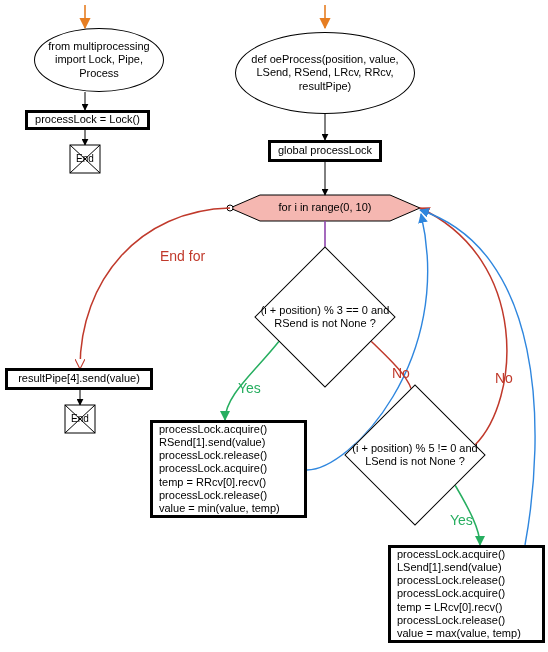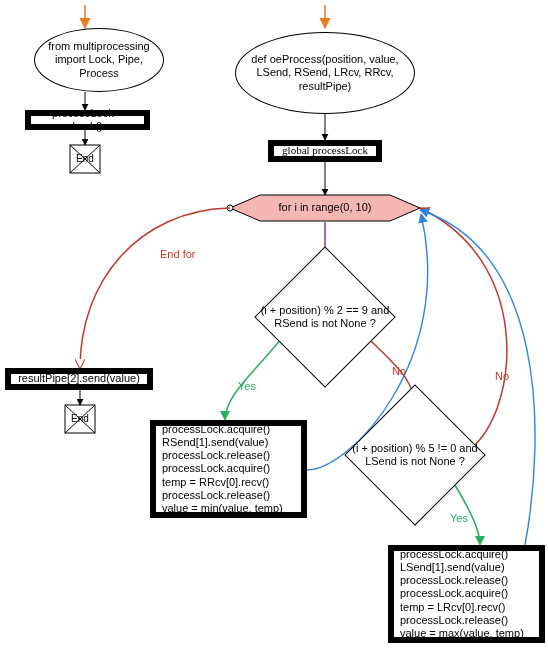--- a/index.html
+++ b/index.html
@@ -32,21 +32,21 @@
     justify-content: center;
     line-height: 1.2;
     padding: 4px 6px;
   }
   .ellipse {
     border: 1px solid #000;
     border-radius: 50%;
     background: #fff;
   }
   .rect {
-    border: 6px solid #000000;
+    border: 3px solid #000000;
     background: #fff;
     text-align: left;
     justify-content: flex-start;
   }
   .rect-center { justify-content: center; text-align:center; }
   .diamond {
     
   }
   .diamond .shape {
     position:absolute;
@@ -63,21 +63,21 @@
   }
   .hex {
     position: absolute;
     display:flex;
     align-items:center;
     justify-content:center;
     text-align:center;
   }
   .edge-label {
     position:absolute;
-    font-size:11px;
+    font-size:14px;
     background: rgba(255,255,255,0.0);
   }
   .red   { color: #c0392b; }
   .green { color: #27ae60; }
 </style>
 </head>
 <body>
 
 <div id="stage">
 
@@ -160,31 +160,31 @@
   </div>
 
   <div class="node" style="left:70px; top:149px; width:30px; height:20px; z-index:3; font-size:10px;">
     <span>End</span>
   </div>
 
   <div class="node ellipse" style="left:235px; top:32px; width:180px; height:82px;">
     <span>def oeProcess(position, value, LSend, RSend, LRcv, RRcv, resultPipe)</span>
   </div>
 
-  <div class="node rect rect-center" style="left:268px; top:140px; width:114px; height:22px;font-family:Liberation Serif, serif;">
+  <div class="node rect rect-center" style="left:268px; top:140px; width:114px; height:22px;">
     <span>global processLock</span>
   </div>
 
   <div class="node hex" style="left:230px; top:195px; width:190px; height:26px;">
     <span>for i in range(0, 10)</span>
   </div>
 
   <div class="node diamond" style="left:245px; top:262px; width:160px; height:110px;">
     <div class="shape" style="width:98px; height:98px;"></div>
-    <div class="label" style="width:150px;">(i + position) % 2 == 9 and RSend is not None ?</div>
+    <div class="label" style="width:150px;">(i + position) % 3 == 0 and RSend is not None ?</div>
   </div>
 
   <div class="node diamond" style="left:335px; top:400px; width:160px; height:110px;">
     <div class="shape" style="width:98px; height:98px;"></div>
     <div class="label" style="width:150px;">(i + position) % 5 != 0 and LSend is not None ?</div>
   </div>
 
   <div class="node rect" style="left:150px; top:420px; width:157px; height:98px; white-space:pre;">
     <span>processLock.acquire()
 RSend[1].send(value)
@@ -199,21 +199,21 @@
     <span>processLock.acquire()
 LSend[1].send(value)
 processLock.release()
 processLock.acquire()
 temp = LRcv[0].recv()
 processLock.release()
 value = max(value, temp)</span>
   </div>
 
   <div class="node rect rect-center" style="left:5px; top:368px; width:148px; height:22px;">
-    <span>resultPipe[2].send(value)</span>
+    <span>resultPipe[4].send(value)</span>
   </div>
 
   <div class="node" style="left:65px; top:409px; width:30px; height:20px; z-index:3; font-size:10px;">
     <span>End</span>
   </div>
 
   <div class="edge-label red" style="left:160px; top:248px;">End for</div>
 
   <div class="edge-label green" style="left:238px; top:380px;">Yes</div>
   <div class="edge-label red" style="left:392px; top:365px;">No</div>

